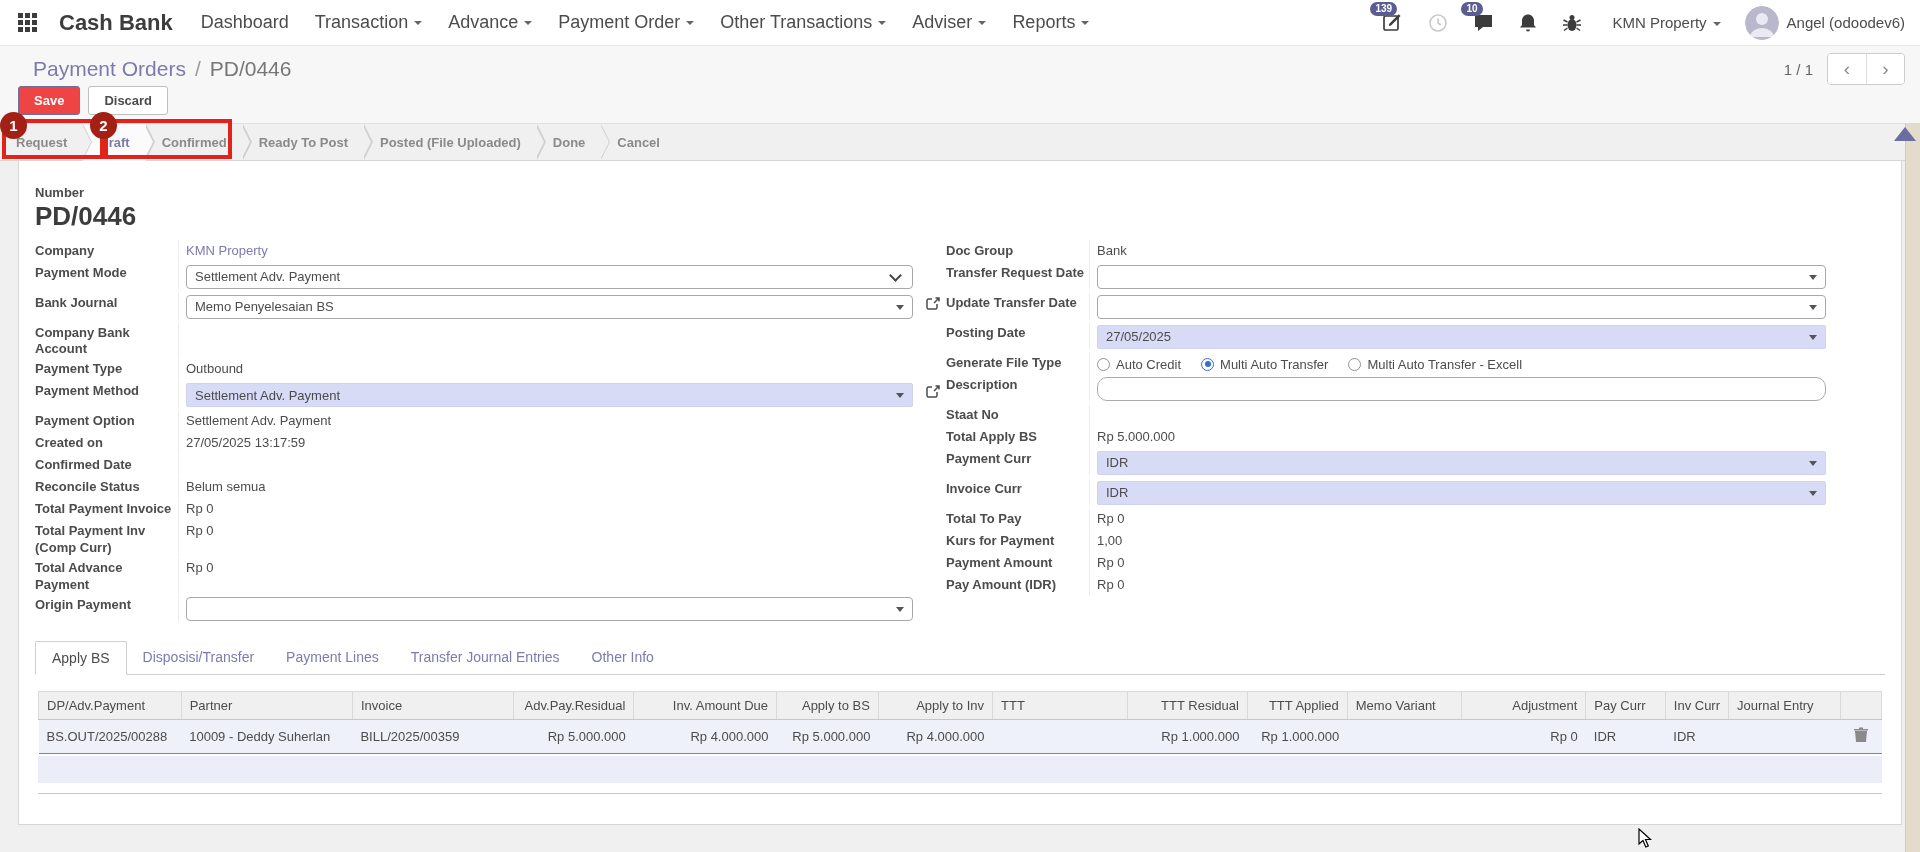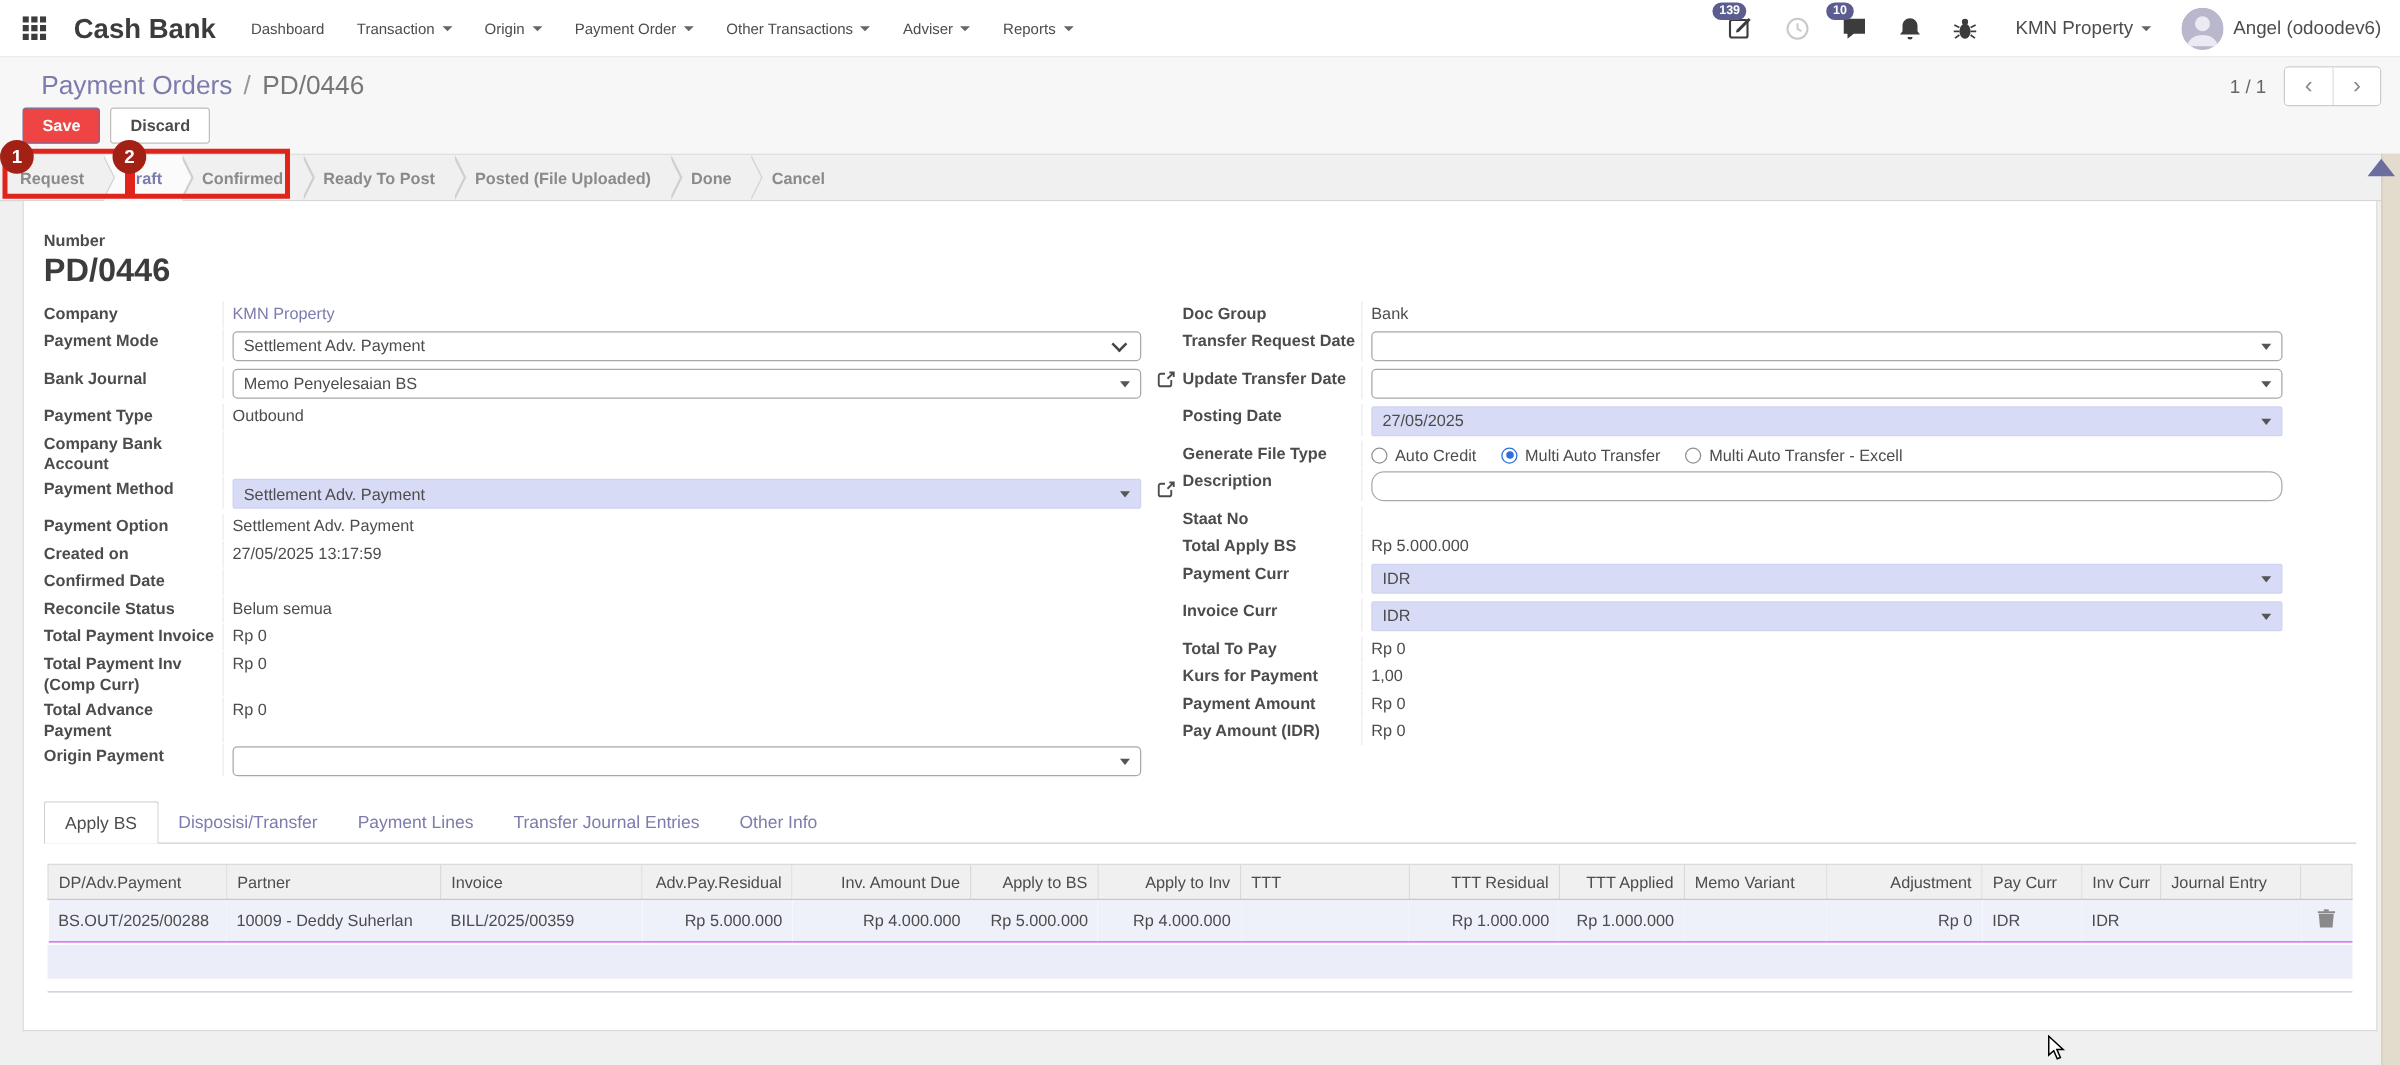--- a/index.html
+++ b/index.html
@@ -5,21 +5,21 @@
   *{box-sizing:border-box;margin:0;padding:0}
   html,body{width:1920px;height:852px;overflow:hidden}
   body{font-family:"Liberation Sans","DejaVu Sans",sans-serif;background:#f0f0f0;color:#4c4c4c;font-size:13px}
   .page{position:relative;width:1920px;height:852px;overflow:hidden}
 
   
   .navbar{height:46px;background:#fff;border-bottom:1px solid #e7e7e7;display:flex;align-items:center;padding:0 15px 0 12px}
   .grid-ic{display:flex;align-items:center;margin-left:6px}
   .brand{font-size:22px;font-weight:bold;color:#3c3c3c;margin:0 28px 0 22px;white-space:nowrap}
   #nav-menus{display:flex;align-items:center}
-  .nav-item{font-size:12px;color:#4c4c4c;margin-right:26px;white-space:nowrap;cursor:pointer}
+  .nav-item{font-size:18px;color:#4c4c4c;margin-right:26px;white-space:nowrap;cursor:pointer}
   .caret{display:inline-block;margin-left:6px;border-left:4px solid transparent;border-right:4px solid transparent;border-top:4px solid #666;vertical-align:middle}
   .nav-right{margin-left:auto;display:flex;align-items:center}
   .nav-icon{position:relative;margin-left:25px;display:flex;align-items:center;cursor:pointer}
   .badge{position:absolute;top:-10px;left:-12px;background:#5b5d90;color:#fff;font-size:10px;font-weight:bold;border-radius:9px;padding:1px 5px;line-height:12px}
   .company-switch{font-size:15px;color:#4c4c4c;margin-left:30px;white-space:nowrap;cursor:pointer}
   .avatar{margin-left:24px;width:34px;height:34px;border-radius:50%;overflow:hidden;flex-shrink:0}
   .username{font-size:15px;color:#4c4c4c;margin-left:8px;white-space:nowrap}
 
   
   .crumb-zone{background:#f7f7f7;padding-top:6px;height:77px}
@@ -119,21 +119,21 @@
           <rect x="14" y="7" width="5" height="5"></rect>
           <rect x="0" y="14" width="5" height="5"></rect>
           <rect x="7" y="14" width="5" height="5"></rect>
           <rect x="14" y="14" width="5" height="5"></rect>
         </svg>
       </span>
     <span class="brand">Cash Bank</span>
     <nav id="nav-menus">
         <span class="nav-item"><span>Dashboard</span></span>
         <span class="nav-item"><span>Transaction</span><i class="caret"></i></span>
-        <span class="nav-item"><span>Origin</span><i class="caret"></i></span>
+        <span class="nav-item"><span>Advance</span><i class="caret"></i></span>
         <span class="nav-item"><span>Payment Order</span><i class="caret"></i></span>
         <span class="nav-item"><span>Other Transactions</span><i class="caret"></i></span>
         <span class="nav-item"><span>Adviser</span><i class="caret"></i></span>
         <span class="nav-item"><span>Reports</span><i class="caret"></i></span>
       </nav>
     <div class="nav-right">
       <span id="nav-icons" style="display:flex;">
           <span class="nav-icon">
             <svg width="21" height="21" viewBox="0 0 21 21">
               <rect x="2" y="4" width="14" height="14" rx="1.5" fill="none" stroke="#3c3c3c" stroke-width="1.7"></rect>
@@ -236,26 +236,26 @@
                 <span class="sel-text">Memo Penyelesaian BS</span>
                 <i class="caret-sm"></i>
               </div>
               <span class="ext"><svg width="16" height="16" viewBox="0 0 16 16" fill="none" stroke="#4c4c4c" stroke-width="1.5">
                   <path d="M7 3H3.5C2.7 3 2 3.7 2 4.5v7C2 12.3 2.7 13 3.5 13h7c.8 0 1.5-.7 1.5-1.5V8"></path>
                   <path d="M9 7l5-5M10.5 2H14v3.5"></path>
                 </svg></span>
             </div>
           </div>
           <div class="frow">
+            <label class="flabel">Company Bank Account</label>
+            <div class="fvalue"></div>
+          </div>
+          <div class="frow">
             <label class="flabel">Payment Type</label>
             <div class="fvalue"><span class="text-val">Outbound</span></div>
-          </div>
-          <div class="frow">
-            <label class="flabel">Company Bank Account</label>
-            <div class="fvalue"></div>
           </div>
           <div class="frow tall">
             <label class="flabel">Payment Method</label>
             <div class="fvalue">
               <div class="select hl">
                 <span class="sel-text">Settlement Adv. Payment</span>
                 <i class="caret-sm"></i>
               </div>
               <span class="ext"><svg width="16" height="16" viewBox="0 0 16 16" fill="none" stroke="#4c4c4c" stroke-width="1.5">
                   <path d="M7 3H3.5C2.7 3 2 3.7 2 4.5v7C2 12.3 2.7 13 3.5 13h7c.8 0 1.5-.7 1.5-1.5V8"></path>

